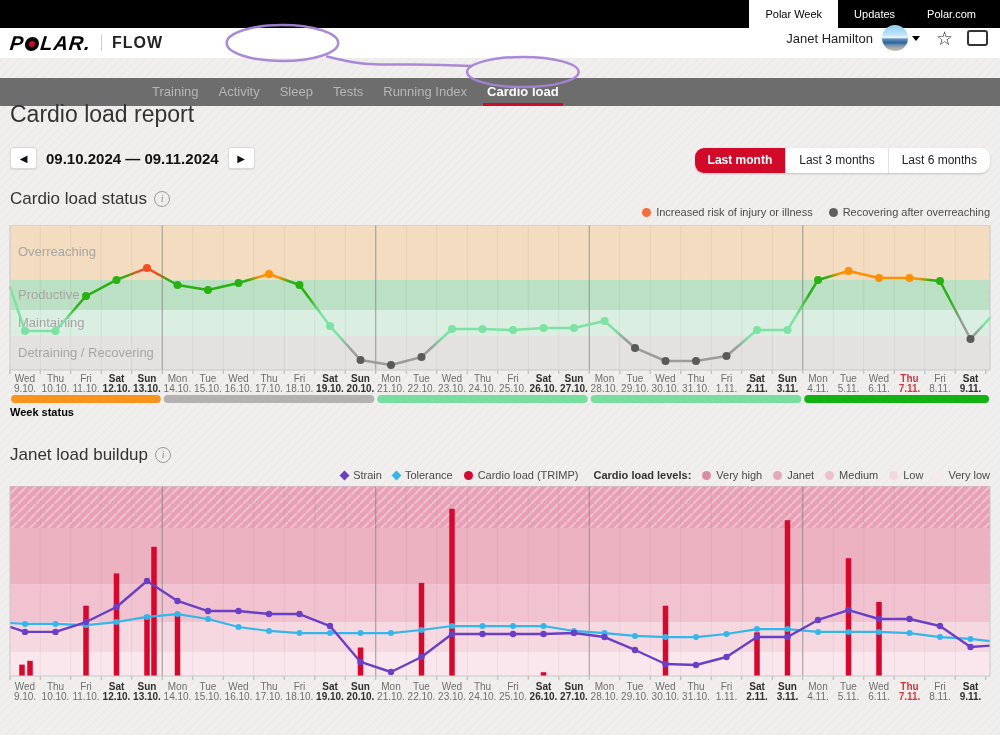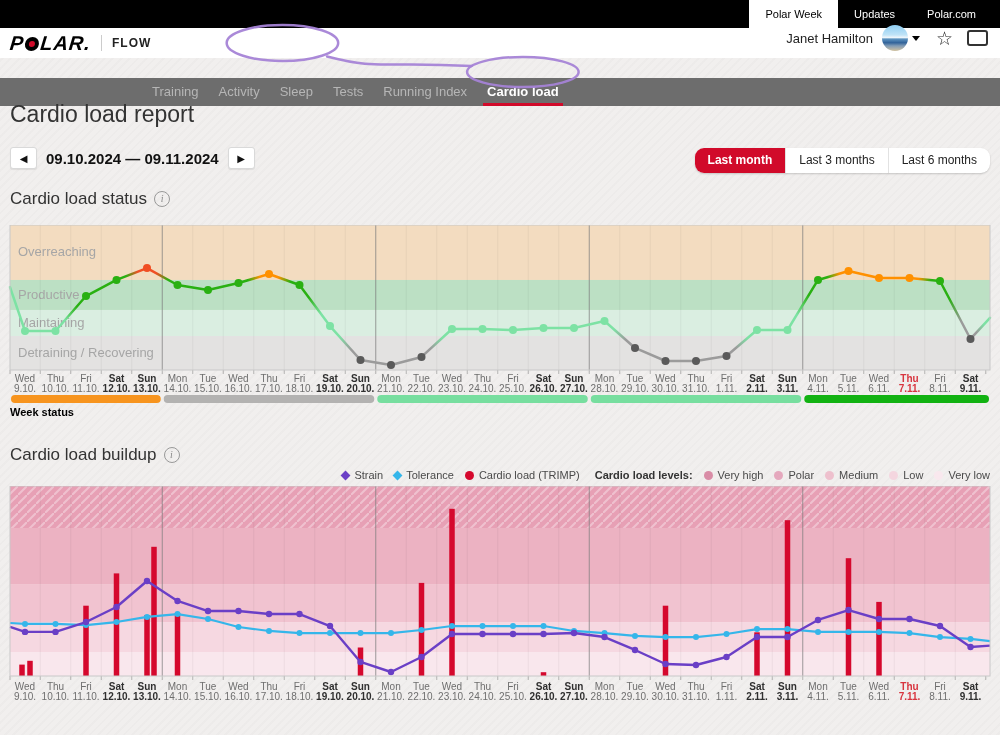--- a/index.html
+++ b/index.html
@@ -15,21 +15,21 @@
   
   .mainnav{position:absolute;top:28px;left:0;right:0;height:30px;background:#fff;
            display:flex;align-items:center;padding-left:10px;}
   .logo{display:flex;align-items:center;font-style:italic;font-weight:bold;
         font-size:20px;letter-spacing:1px;color:#000;transform:skewX(-6deg);}
   .logo-dot{display:inline-block;width:14px;height:14px;background:#000;border-radius:50%;
             position:relative;margin:0 1px;}
   .logo-dot::after{content:"";position:absolute;left:4px;top:4px;width:6px;height:6px;
                    background:#d10a2a;border-radius:50%;}
   .flow-sep{width:1px;height:16px;background:#ccc;margin:0 10px;}
-  .flow{font-size:12px;font-weight:bold;color:#222;letter-spacing:1px;}
+  .flow{font-size:16px;font-weight:bold;color:#222;letter-spacing:1px;}
   .nav-items{display:flex;align-items:center;margin-left:12px;height:30px;}
   .nav-item{position:relative;height:30px;line-height:30px;padding:0 15px;font-size:12px;
             font-weight:bold;color:#555;letter-spacing:.5px;cursor:pointer;}
   .nav-item.active{color:#000;}
   .nav-item.active::after{content:"";position:absolute;left:11px;right:11px;bottom:0;height:3px;background:#d10a2a;}
   .nav-sep{width:1px;height:13px;background:#e0e0e0;}
   .nav-right{position:absolute;right:12px;top:0;height:20px;display:flex;align-items:center;}
   .user-name{font-size:13px;color:#222;margin-right:9px;}
   .avatar{width:26px;height:26px;border-radius:50%;cursor:pointer;
      background:linear-gradient(180deg,#8ecdf2 0%,#bfe3f7 38%,#eef6fb 48%,#5c93c0 54%,#32639a 68%,#7f9ab5 80%,#d2c2a0 100%);}
@@ -133,20 +133,30 @@
   <div class="range-group" id="range-group">
       <div class="range-btn active">Last month</div>
       <div class="range-btn">Last 3 months</div>
       <div class="range-btn">Last 6 months</div>
     </div>
 
   <div class="section-head" id="status-head">
     <span>Cardio load status</span>
     <span class="info-icon">i</span>
   </div>
+  <div class="legend" id="status-legend">
+      <span class="legend-item">
+        <span class="ldot" style="background: rgb(244, 112, 58);"></span>
+        <span>Increased risk of injury or illness</span>
+      </span>
+      <span class="legend-item">
+        <span class="ldot" style="background: rgb(95, 95, 95);"></span>
+        <span>Recovering after overreaching</span>
+      </span>
+    </div>
 
   <svg class="chart" id="status-chart" width="1000" height="196" viewBox="0 225 1000 196">
       <rect x="10" y="225" width="980" height="54.955" fill="#f3dcc0"></rect>
       <text x="18" y="256.47749999999996" font-size="13" fill="#a6a6a6">Overreaching</text>
       <rect x="10" y="279.955" width="980" height="30.014999999999993" fill="#bce0c4"></rect>
       <text x="18" y="298.9625" font-size="13" fill="#a6a6a6">Productive</text>
       <rect x="10" y="309.97" width="980" height="26.10000000000001" fill="#daeee1"></rect>
       <text x="18" y="327.02" font-size="13" fill="#a6a6a6">Maintaining</text>
       <rect x="10" y="336.07" width="980" height="33.93" fill="#e3e2e1"></rect>
       <text x="18" y="357.03499999999997" font-size="13" fill="#a6a6a6">Detraining / Recovering</text>
@@ -408,21 +418,21 @@
       <text x="970.5" y="392" text-anchor="middle" font-size="10" fill="#2f2f2f" font-weight="bold">9.11.</text>
       <rect x="11" y="395" width="149.75" height="8" rx="4" fill="#f7941e"></rect>
       <rect x="163.75" y="395" width="210.5" height="8" rx="4" fill="#b3b2b1"></rect>
       <rect x="377.25" y="395" width="210.5" height="8" rx="4" fill="#77de9f"></rect>
       <rect x="590.75" y="395" width="210.5" height="8" rx="4" fill="#77de9f"></rect>
       <rect x="804.25" y="395" width="184.75" height="8" rx="4" fill="#12b212"></rect>
     </svg>
   <div class="week-label">Week status</div>
 
   <div class="section-head" id="buildup-head">
-    <span>Cardio load buildup</span>
+    <span>Janet load buildup</span>
     <span class="info-icon">i</span>
   </div>
   <div class="legend" id="buildup-legend">
       <span class="legend-item">
         <span class="ldiamond" style="background: rgb(106, 63, 198);"></span>
         <span>Strain</span>
       </span>
       <span class="legend-item">
         <span class="ldiamond" style="background: rgb(53, 182, 234);"></span>
         <span>Tolerance</span>
@@ -431,21 +441,21 @@
         <span class="ldot" style="background: rgb(213, 8, 45);"></span>
         <span>Cardio load (TRIMP)</span>
       </span>
       <span class="levels-label">Cardio load levels:</span>
       <span class="legend-item">
         <span class="ldot" style="background: rgb(217, 140, 166);"></span>
         <span>Very high</span>
       </span>
       <span class="legend-item">
         <span class="ldot" style="background: rgb(229, 168, 189);"></span>
-        <span>Polar</span>
+        <span>Janet</span>
       </span>
       <span class="legend-item">
         <span class="ldot" style="background: rgb(238, 192, 205);"></span>
         <span>Medium</span>
       </span>
       <span class="legend-item">
         <span class="ldot" style="background: rgb(244, 214, 223);"></span>
         <span>Low</span>
       </span>
       <span class="legend-item">

